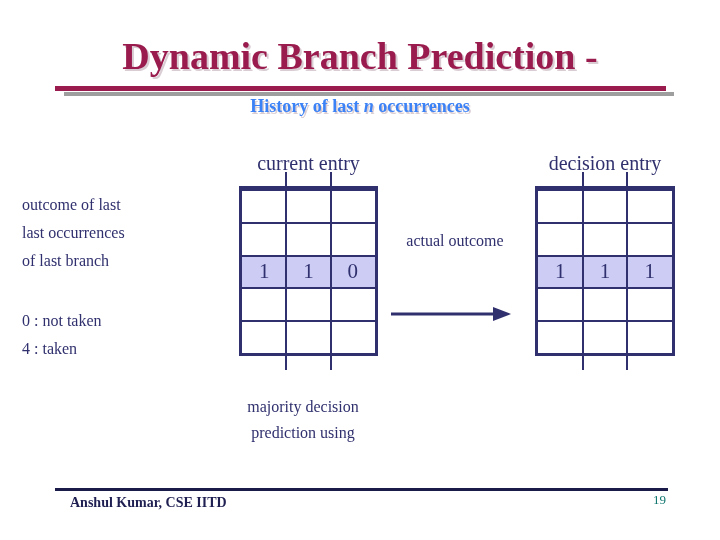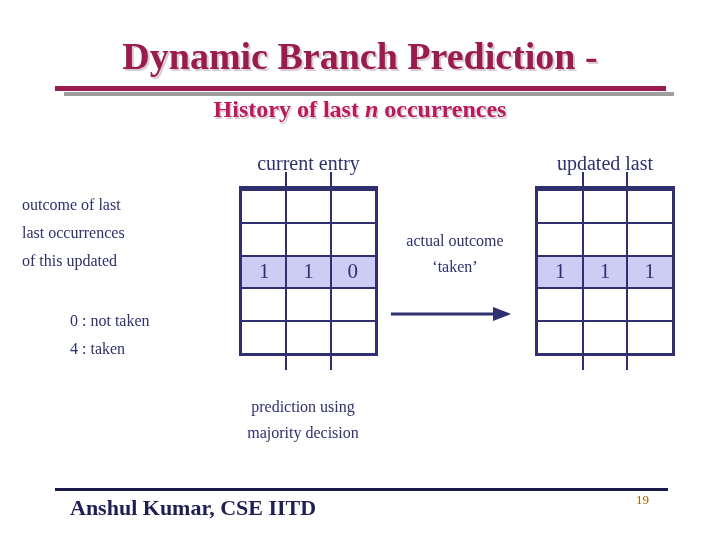--- a/index.html
+++ b/index.html
@@ -12,21 +12,21 @@
   
   .title{
     position:absolute;top:37px;left:0;width:100%;text-align:center;
     font-size:38px;font-weight:bold;line-height:1.05;color:#9A1B4D;
     text-shadow:2px 2px 0 #d9cdd3;white-space:nowrap;
   }
   .rule{position:absolute;left:55px;top:86px;width:611px;height:5px;background:#9A1B4D;}
   .rule-shadow{position:absolute;left:64px;top:92px;width:610px;height:4px;background:#9e9e9e;}
   .subtitle{
     position:absolute;top:96px;left:0;width:100%;text-align:center;
-    font-size:24px;font-weight:bold;color:#be185d;
+    font-size:18px;font-weight:bold;color:#3b82f6;
     text-shadow:1.5px 1.5px 0 #d9cdd3;white-space:nowrap;
   }
   .subtitle .em{font-style:italic;}
   
   .navy-text{position:absolute;font-size:16px;line-height:28px;color:#30306E;}
   .tbl-label{position:absolute;top:152px;font-size:20px;text-align:center;color:#30306E;white-space:nowrap;}
   
   .tbl{
     position:absolute;top:186px;width:139px;height:170px;
     border:3px solid #30306E;box-sizing:border-box;
@@ -37,60 +37,59 @@
   .tbl .row.hl{background:#CCCCF4;}
   .tbl .cell{flex:1;display:flex;align-items:center;justify-content:center;
     font-size:21px;color:#30306E;}
   .vx{position:absolute;top:-17px;bottom:-17px;width:2px;background:#30306E;}
   .vx.v1{left:calc(33.4% - 1px);}
   .vx.v2{left:calc(66.7% - 1px);}
   
   .arrow{position:absolute;left:390px;top:304px;}
   
   .footer-rule{position:absolute;left:55px;top:488px;width:613px;height:3px;background:#1B1B4A;}
-  .author{position:absolute;left:70px;top:495px;font-size:22px;font-weight:600;color:#1F1F52;white-space:nowrap;}
-  .page-num{position:absolute;left:636px;top:492px;width:30px;text-align:left;font-size:13px;color:#a16207;}
+  .author{position:absolute;left:70px;top:495px;font-size:14px;font-weight:600;color:#1F1F52;white-space:nowrap;}
+  .page-num{position:absolute;left:636px;top:492px;width:30px;text-align:right;font-size:13px;color:#0f766e;}
   .center-txt{text-align:center;}
 </style>
 </head>
 <body>
 
 <div class="slide">
 
   <div class="title">Dynamic Branch Prediction -</div>
   <div class="rule"></div>
   <div class="rule-shadow"></div>
   <div class="subtitle"><span>History of last </span><span class="em">n</span><span> occurrences</span></div>
 
   <div class="tbl-label" style="left:239px;width:139px;font-family:Liberation Serif, serif;">current entry</div>
-  <div class="tbl-label" style="left:535px;width:140px;">updated last</div>
+  <div class="tbl-label" style="left:535px;width:140px;">decision entry</div>
 
   <div class="navy-text" style="left:22px;top:191px;">
     <div>outcome of last</div>
     <div>last occurrences</div>
-    <div>of this updated</div>
+    <div>of last branch</div>
   </div>
 
   <div class="tbl" style="left:239px;">
     <div class="vx v1"></div>
     <div class="vx v2"></div>
     <div class="row"></div>
     <div class="row"></div>
     <div class="row hl">
       <div class="cell">1</div>
       <div class="cell">1</div>
       <div class="cell">0</div>
     </div>
     <div class="row"></div>
     <div class="row"></div>
   </div>
 
   <div class="navy-text center-txt" style="left:383px;top:228px;width:144px;line-height:26px;">
     <div>actual outcome</div>
-    <div>‘taken’</div>
   </div>
 
   <svg class="arrow" width="122" height="20">
     <line x1="1" y1="10" x2="103" y2="10" stroke="#30306E" stroke-width="3"></line>
     <polygon points="103,3 121,10 103,17" fill="#30306E"></polygon>
   </svg>
 
   <div class="tbl" style="left:535px;width:140px;">
     <div class="vx v1"></div>
     <div class="vx v2"></div>
@@ -98,27 +97,27 @@
     <div class="row"></div>
     <div class="row hl">
       <div class="cell">1</div>
       <div class="cell">1</div>
       <div class="cell">1</div>
     </div>
     <div class="row"></div>
     <div class="row"></div>
   </div>
 
-  <div class="navy-text" style="left:22px;top:307px;margin-left:48px;">
+  <div class="navy-text" style="left:22px;top:307px;">
     <div>0 : not taken</div>
     <div>4 : taken</div>
   </div>
 
   <div class="navy-text center-txt" style="left:212px;top:394px;width:182px;line-height:26px;">
+    <div>majority decision</div>
     <div>prediction using</div>
-    <div>majority decision</div>
   </div>
 
   <div class="footer-rule"></div>
   <div class="author">Anshul Kumar, CSE IITD</div>
   <div class="page-num">19</div>
 
 </div>
 
 </body></html>

